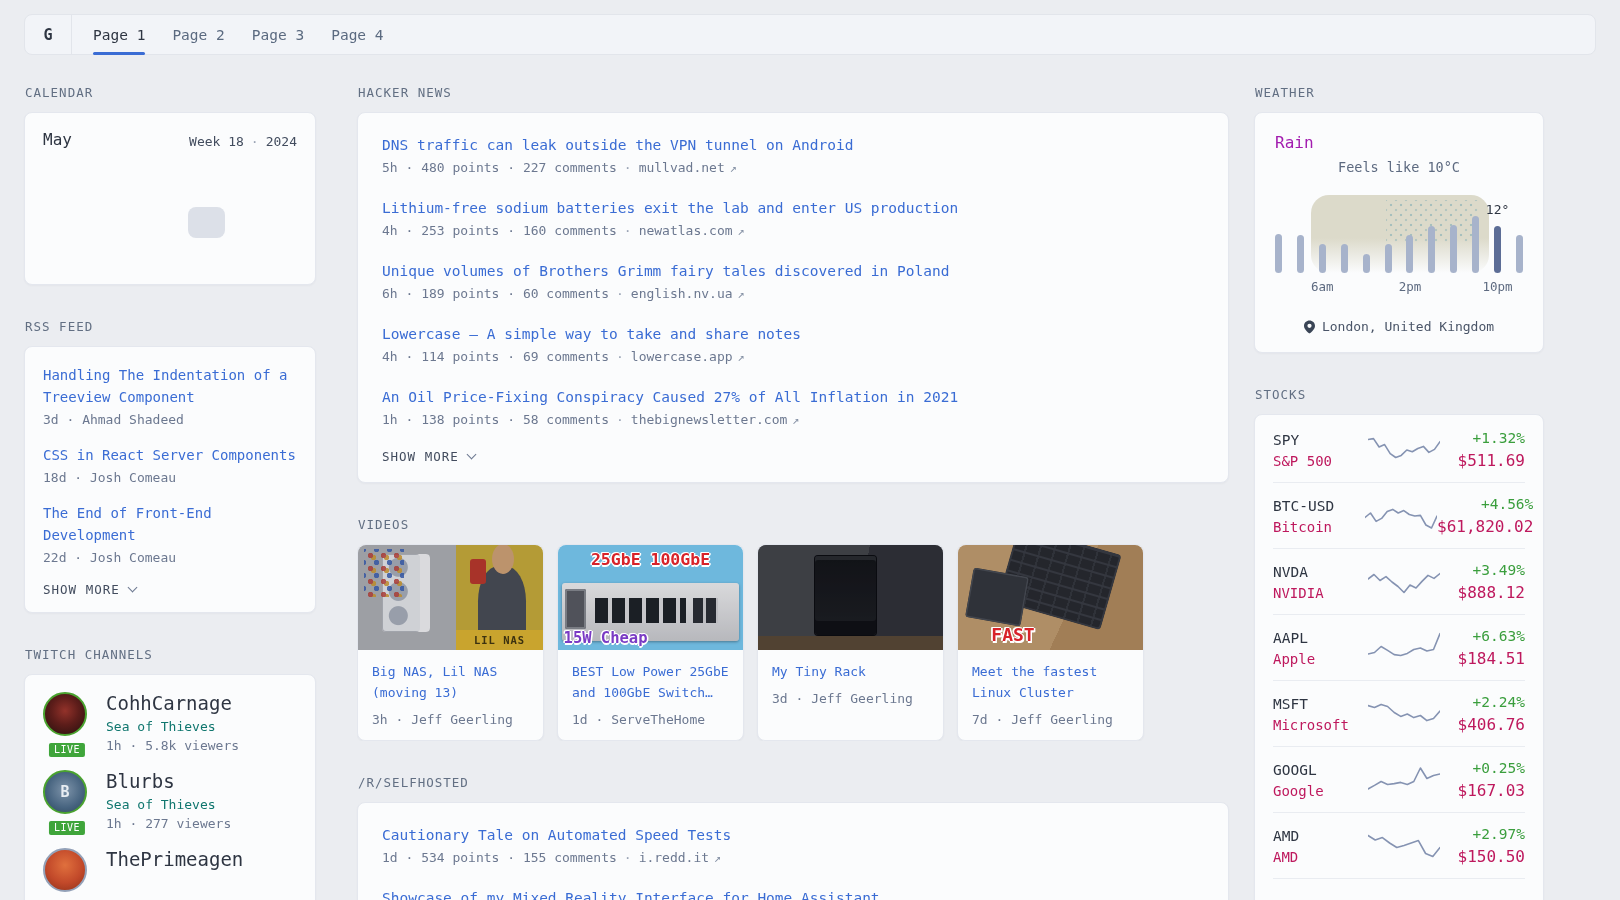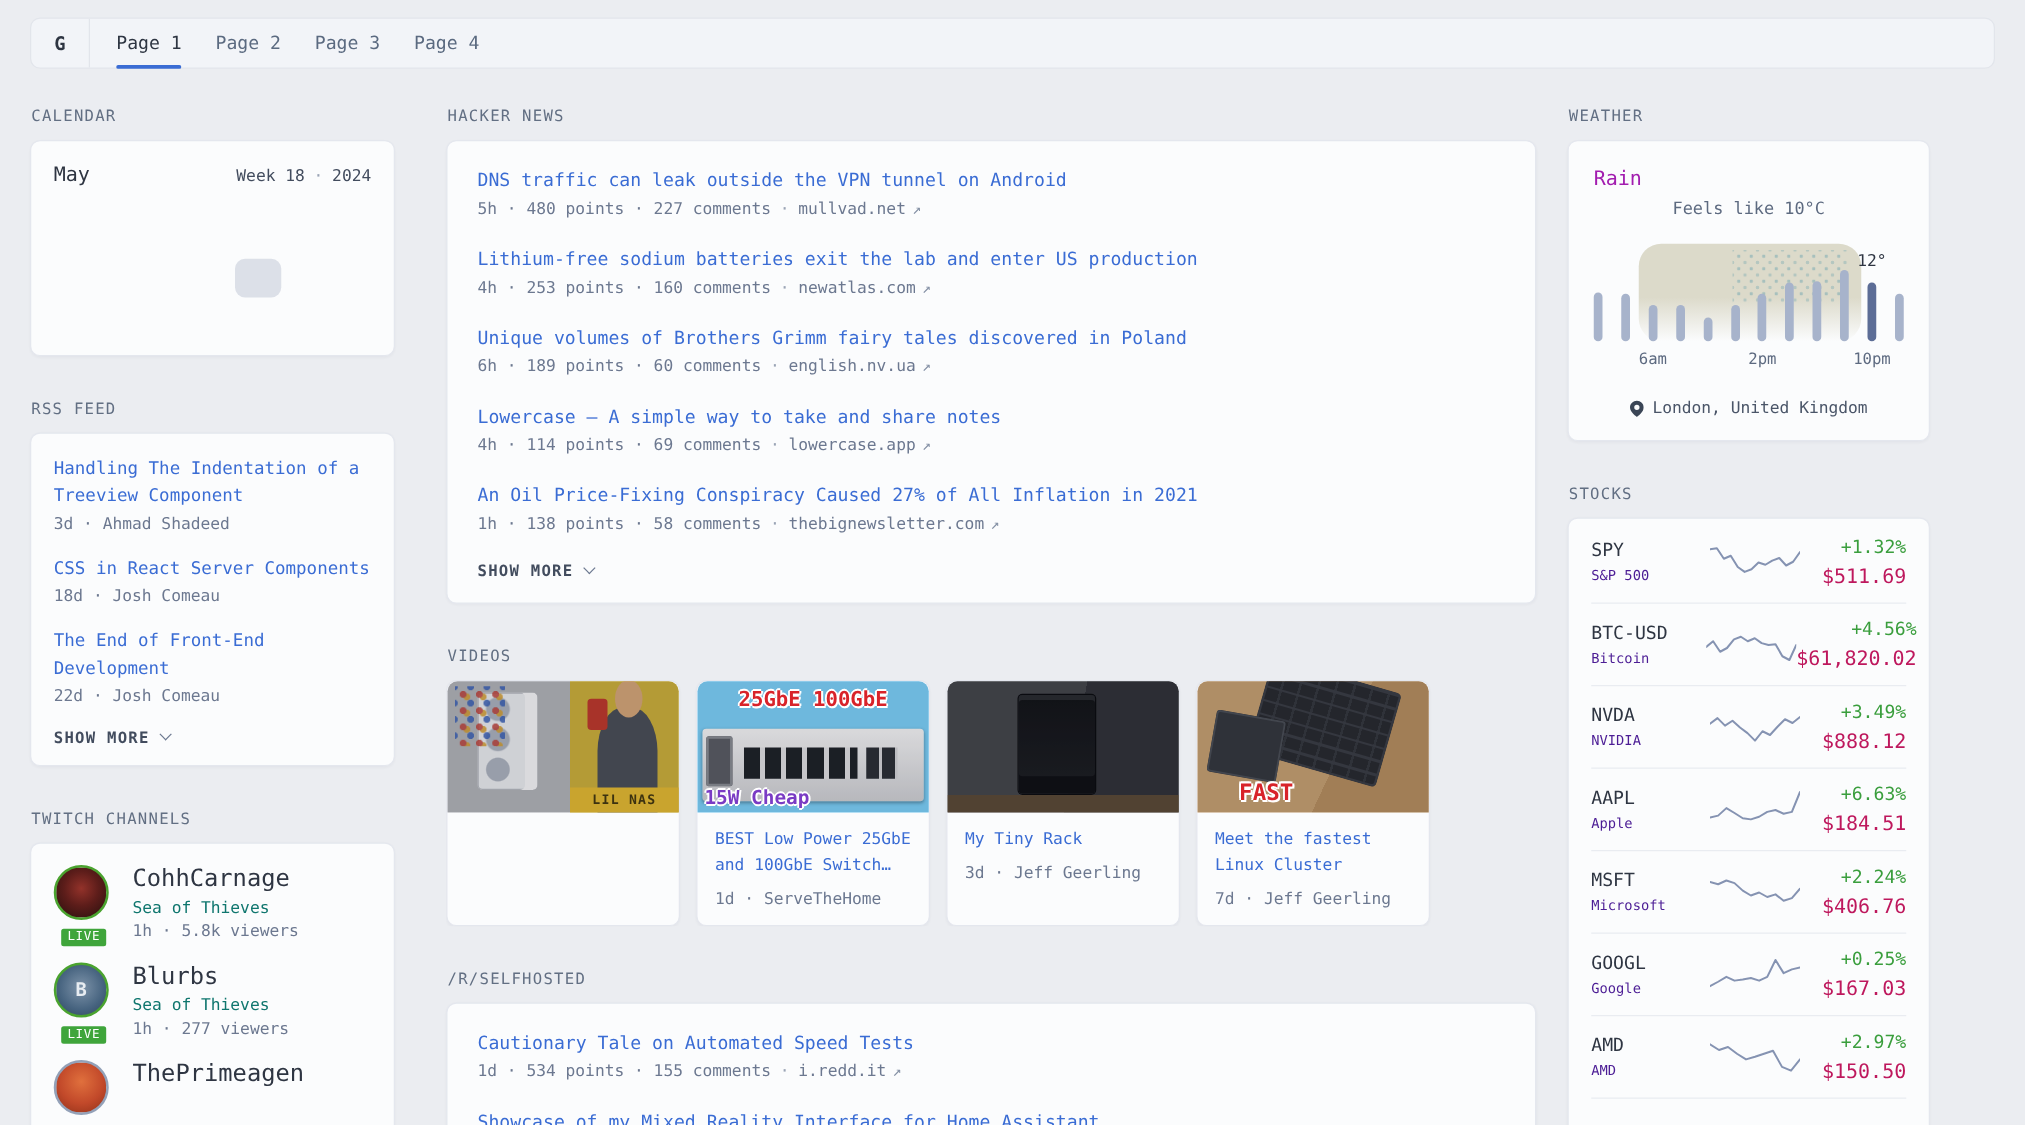--- a/index.html
+++ b/index.html
@@ -79,21 +79,21 @@
   
   .feed-card { padding:21px 24px 18px; }
   .feed-item { margin-bottom:22px; }
   .item-title { font-size:14.5px; line-height:22px; display:block; }
   .item-meta  { font-size:13px; color:#6c7890; margin-top:4px; }
   .domain-link { color:#6c7890; }
   .ext { margin-left:5px; font-size:12px; color:#8591a5; }
   .show-more {
     background:none; border:none; cursor:pointer; font-family:inherit;
     font-size:12.5px; letter-spacing:1px; color:#424c5e; padding:0;
-    display:flex; align-items:center; margin-top:2px;font-weight:bold;
+    display:flex; align-items:center; margin-top:2px;
   }
   .chev {
     display:inline-block; width:7px; height:7px; margin-left:9px; margin-top:-4px;
     border-right:1.5px solid #6c7890; border-bottom:1.5px solid #6c7890;
     transform:rotate(45deg);
   }
 
   
   .rss-card { padding:17px 18px 15px; }
   .rss-card .item-title { font-size:14px; line-height:22px; }
@@ -258,21 +258,21 @@
     font-size:13px; color:#4a5568; gap:7px;
   }
   .pin-svg { flex:none; }
 
   
   .stocks-card { padding:2px 18px; }
   .stock-row { display:flex; align-items:center; padding:13px 0 12px; cursor:pointer; }
   .stock-row + .stock-row { border-top:1px solid #e9ecf1; }
   .st-left { width:92px; flex:none; }
   .st-sym  { font-size:14.5px; color:#2e3542; }
-  .st-name { font-size:11px; color:#4c1d95; margin-top:5px; }
+  .st-name { font-size:14px; color:#be185d; margin-top:5px; }
   .st-mid  { flex:1; display:flex; justify-content:center; }
   .spark polyline { fill:none; stroke:#8593b2; stroke-width:1.6; stroke-linejoin:round; stroke-linecap:round; }
   .st-right { flex:none; text-align:right; min-width:82px; }
   .st-change { font-size:14.5px; }
   .st-price  { font-size:16px; color:#be185d; margin-top:5px; }
   .up   { color:#3a9e3d; }
   .down { color:#c2404e; }
 </style>
 </head>
 <body>
@@ -470,20 +470,24 @@
       <div class="video-row">
 
       <a class="video-card" href="#">
             <div class="thumb t1">
               <div class="d1"></div>
               <div class="d2"></div>
               <div class="d3"></div>
 
               <span class="ov-main">LIL NAS</span>
             </div>
+            <div class="video-body">
+              <span class="video-title">Big NAS, Lil NAS (moving 13)</span>
+              <div class="video-meta">3h · Jeff Geerling</div>
+            </div>
           </a>
           <a class="video-card" href="#">
             <div class="thumb t2">
               <div class="d1"></div>
               <div class="d2"></div>
               <span class="ov-top">25GbE 100GbE</span>
               <span class="ov-main">15W Cheap</span>
             </div>
             <div class="video-body">
               <span class="video-title">BEST Low Power 25GbE and 100GbE Switch…</span>

